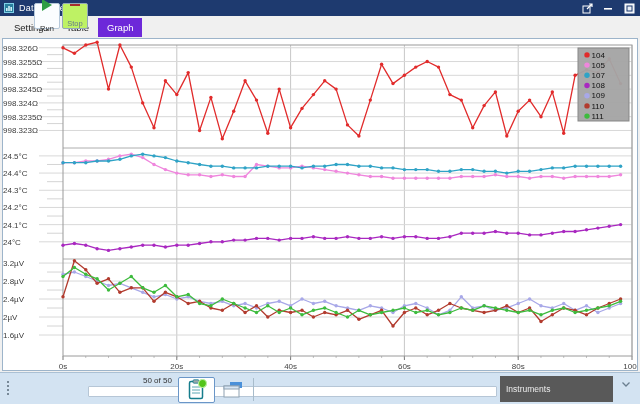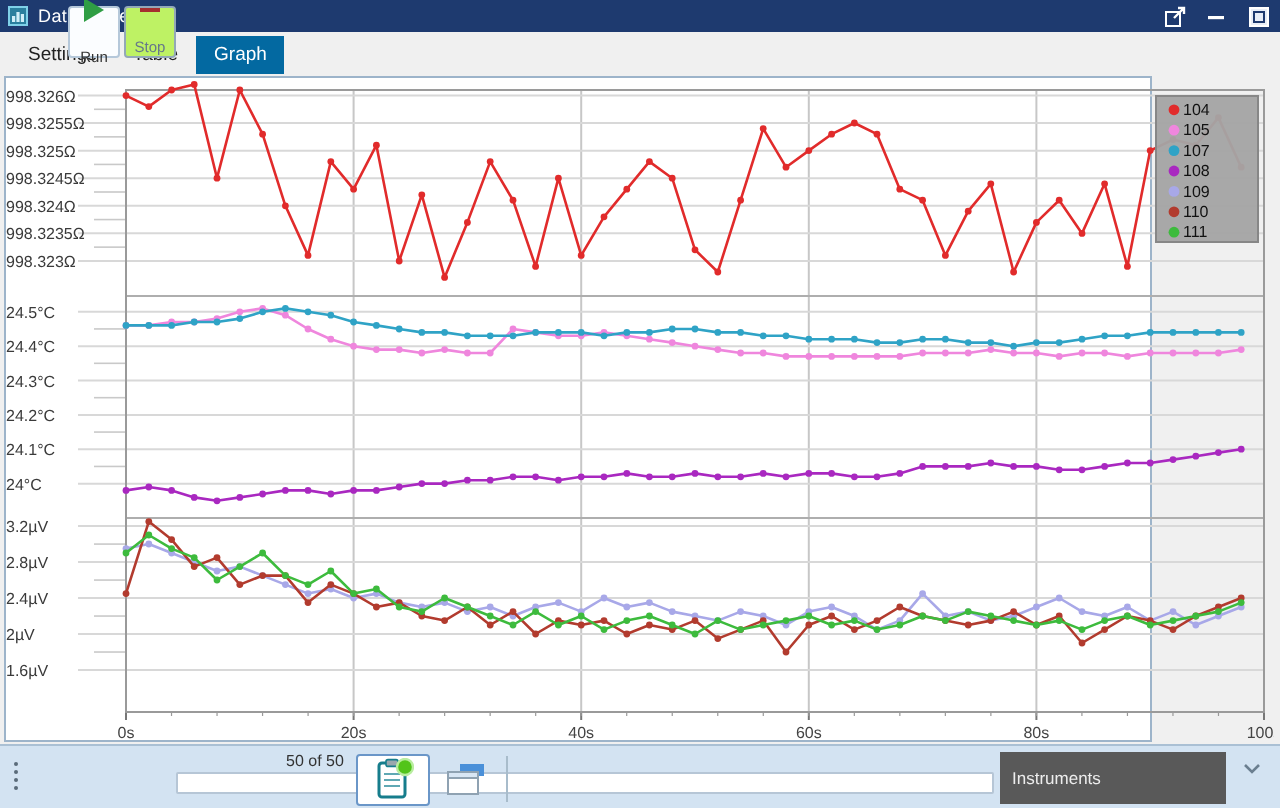--- a/index.html
+++ b/index.html
@@ -10,24 +10,24 @@
   
   .titlebar { position:absolute; left:0; top:0; width:640px; height:16px; background:#1e3a6f; display:flex; align-items:center; }
   .app-icon { width:10px; height:10px; margin:0 5px 0 4px; }
   .title-text { color:#ffffff; font-size:9px; letter-spacing:.2px; }
   .win-controls { position:absolute; right:4px; top:1px; display:flex; gap:8px; align-items:center; height:14px; }
   .win-btn { width:13px; height:13px; display:flex; align-items:center; justify-content:center; cursor:default; }
 
   
   .tabbar { position:absolute; left:0; top:16px; width:640px; height:21px; background:#f0f0f0; display:flex; align-items:flex-end; padding-left:5px; }
   .tab { font-size:9.5px; color:#222; padding:4px 9px 5px 9px; height:19px; }
-  .tab.selected { background:#0369a1; color:#ffffff; }
+  .tab.selected { background:#6d28d9; color:#ffffff; }
 
   
-  .graph-panel { position:absolute; left:2px; top:38px; width:574px; height:333px; background:#ffffff; border:1px solid #9db4ca; }
+  .graph-panel { position:absolute; left:2px; top:38px; width:636px; height:333px; background:#ffffff; border:1px solid #9db4ca; }
   .graph-panel svg { display:block; }
 
   
   .bottombar { position:absolute; left:0; top:372px; width:640px; height:32px; background:#d3e3f2; border-top:1px solid #aac0d4; }
   .grip { position:absolute; left:7px; top:8px; width:3px; display:flex; flex-direction:column; gap:2px; }
   .grip i { width:2px; height:2px; background:#5a6b7a; border-radius:50%; }
   .vbtn { position:absolute; top:3px; width:26px; height:26px; display:flex; flex-direction:column; align-items:center; justify-content:center; gap:13px; border:1px solid #b5c8da; background:#fbfdff; border-radius:2px; }
   .vbtn .lbl { font-size:7.5px; color:#333; }
   .btn-run { left:34px; }
   .btn-stop { left:62px; background:#bef264; border-color:#93a8b8; }

